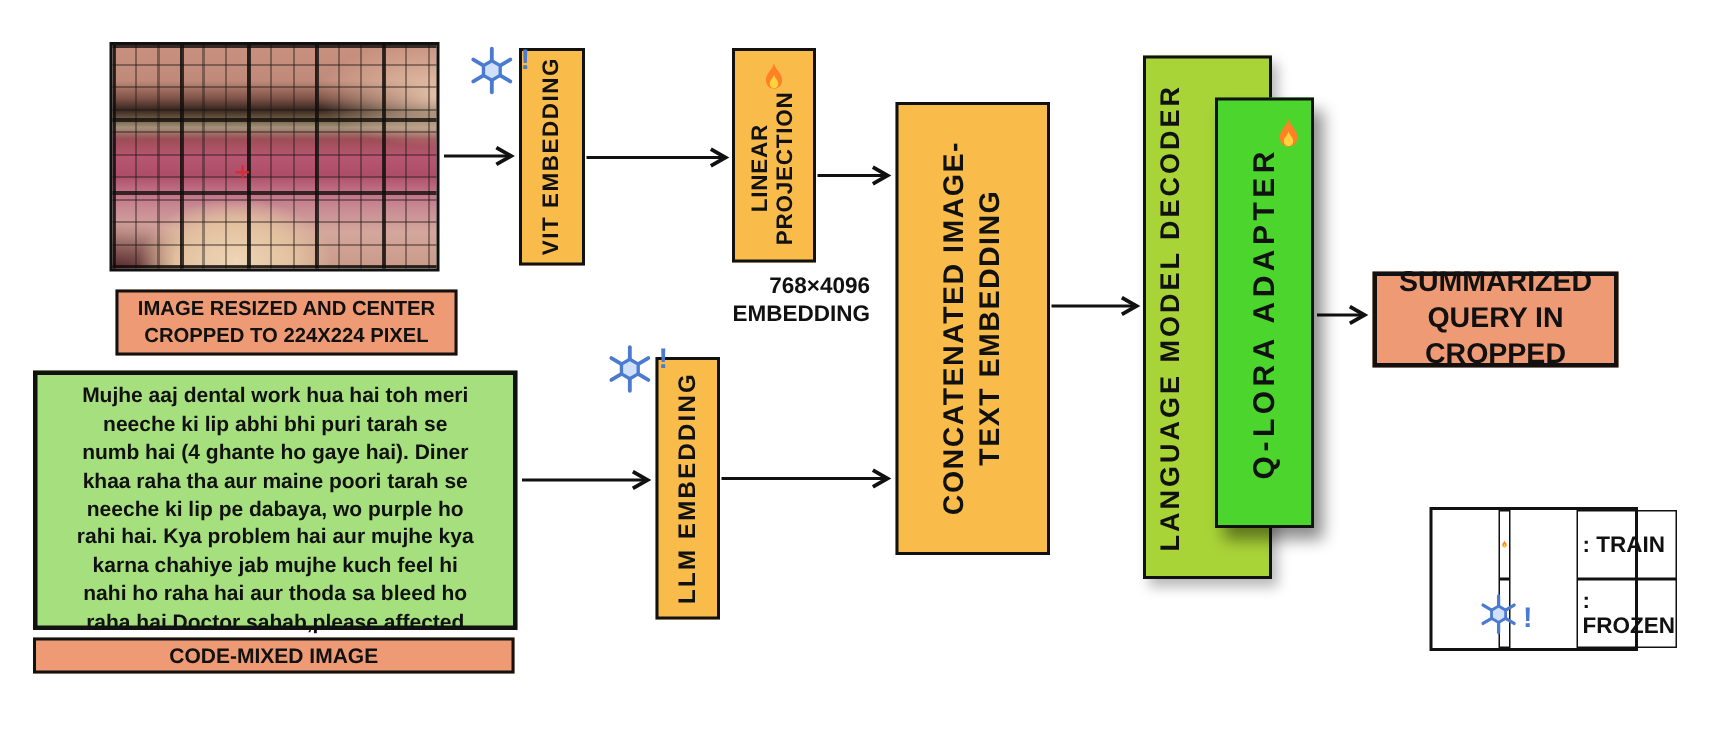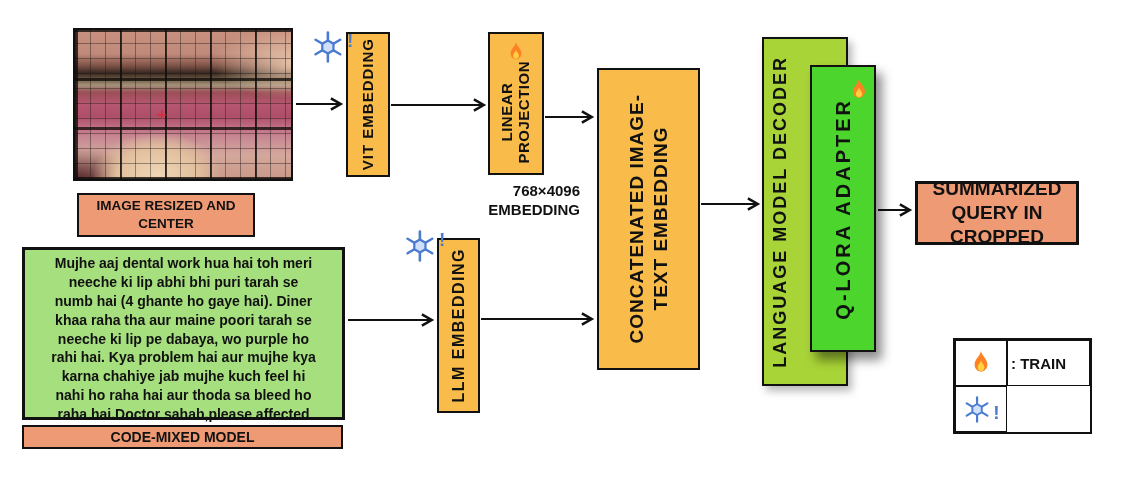--- a/index.html
+++ b/index.html
@@ -31,21 +31,21 @@
       radial-gradient(ellipse 140px 60px at 102% 22%, #e8c6ac 0%, rgba(232,198,172,0) 60%),
       linear-gradient(180deg,
         #c8917f 0%, #c08a7a 16%, #7e5247 24%, #35261f 29%, #6e5a43 33%,
         #a3917a 37%, #9c4e56 42%, #b85672 50%, #ad4e68 58%, #c27287 66%,
         #c98e95 74%, #d4a79c 84%, #c99a89 100%);
   }
   .center-mark { left:157px; top:110px; width:9px; height:9px; opacity:.85;
     background:
       linear-gradient(#e0262b,#e0262b) 50% 0/1.6px 100% no-repeat,
       linear-gradient(#e0262b,#e0262b) 0 50%/100% 1.6px no-repeat; }
-  .img-caption { left:77px; top:193px; width:178px; height:44px;
+  .img-caption { left:77px; top:193px; width:228px; height:44px;
     font-weight:bold; font-size:13.5px; line-height:1.3; text-align:center; flex-direction:column; border-width:2.5px; }
   .query-box { left:22px; top:247px; width:323px; height:173px; background:#A6DF7D;
     border:3px solid #111; font-weight:bold; font-size:14px; line-height:1.35;
     text-align:center; padding:4px 23px; }
   .query-caption { left:22px; top:425px; width:321px; height:24px;
     font-weight:bold; font-size:14px; border-width:2.5px; }
 
   .vit-box { left:346px; top:32px; width:44px; height:145px; font-size:15px; letter-spacing:1px; }
   .linear-box { left:488px; top:32px; width:56px; height:143px; font-size:15px; letter-spacing:.5px; }
   .linear-box .vtext { margin-top:18px; }
@@ -60,21 +60,21 @@
     box-shadow:4px 5px 8px rgba(0,0,0,.28); }
   .qlora-box { left:810px; top:65px; width:66px; height:287px; background:#4BD52D;
     font-size:20px; letter-spacing:3px; box-shadow:6px 8px 10px rgba(0,0,0,.45); }
 
   .output-box { left:915px; top:181px; width:164px; height:64px; border:3px solid #111;
     font-weight:bold; font-size:19px; line-height:1.25; text-align:center; flex-direction:column; }
 
   
   .legend { left:953px; top:338px; width:139px; height:96px; border:2.5px solid #111;
     display:grid; grid-template-columns:52px 1fr; grid-template-rows:1fr 1fr; background:#fff; }
-  .legend .cell { display:flex; align-items:center; justify-content:center; border:1.2px solid #111; }
+  .legend .cell { display:flex; align-items:center; justify-content:center; border:1.2px solid #111;margin-left:44px; }
   .legend .lab { justify-content:flex-start; padding-left:3px; font-weight:bold; font-size:15px; }
 
   
   .icon-snow { display:flex; align-items:flex-start; }
   .icon-snow .bang { color:#4a7bd0; font-weight:900; font-size:19px; line-height:1; margin-left:-1px; margin-top:1px; }
   .flame { display:block; }
   .vit-snow { left:310px; top:30px; }
   .llm-snow { left:402px; top:229px; }
   .linear-flame { left:50%; top:6px; transform:translateX(-50%); }
   .qlora-flame { right:3px; top:10px; }
@@ -101,24 +101,25 @@
       <line x1="701" y1="204" x2="757" y2="204" marker-end="url(#ah)"></line>
       <line x1="878" y1="210" x2="909" y2="210" marker-end="url(#ah)"></line>
     </g>
   </svg>
 
   <div class="abs patch-image"></div>
   <div class="abs center-mark"></div>
 
   <div class="abs box salmon img-caption">
     <div>IMAGE RESIZED AND CENTER</div>
+    <div>CROPPED TO 224X224 PIXEL</div>
   </div>
 
   <div class="abs query-box">Mujhe aaj dental work hua hai toh meri neeche ki lip abhi bhi puri tarah se numb hai (4 ghante ho gaye hai). Diner khaa raha tha aur maine poori tarah se neeche ki lip pe dabaya, wo purple ho rahi hai. Kya problem hai aur mujhe kya karna chahiye jab mujhe kuch feel hi nahi ho raha hai aur thoda sa bleed ho raha hai.Doctor sahab,please affected area ke image ko dekhiye.</div>
-  <div class="abs box salmon query-caption">CODE-MIXED MODEL</div>
+  <div class="abs box salmon query-caption">CODE-MIXED IMAGE</div>
 
   <div class="abs box orange vit-box">
     <div class="vtext">VIT EMBEDDING</div>
   </div>
   <div class="abs icon-snow vit-snow">
     <svg width="38" height="34" viewBox="0 0 34 30">
       <g stroke="#4a7bd0" stroke-width="2.3" stroke-linecap="round" fill="none">
         <line x1="16" y1="2" x2="16" y2="28"></line>
         <line x1="5" y1="8.5" x2="27" y2="21.5"></line>
         <line x1="5" y1="21.5" x2="27" y2="8.5"></line>
@@ -195,15 +196,16 @@
           <g stroke="#4a7bd0" stroke-width="2.3" stroke-linecap="round" fill="none">
             <line x1="16" y1="2" x2="16" y2="28"></line>
             <line x1="5" y1="8.5" x2="27" y2="21.5"></line>
             <line x1="5" y1="21.5" x2="27" y2="8.5"></line>
           </g>
           <polygon points="16,9.2 21,12.1 21,17.9 16,20.8 11,17.9 11,12.1" fill="#cfe0f8" stroke="#4a7bd0" stroke-width="2"></polygon>
         </svg>
         <span class="bang" style="margin-top:8px">!</span>
       </span>
     </div>
+    <div class="cell lab">: FROZEN</div>
   </div>
 
 </div>
 
 </body></html>

